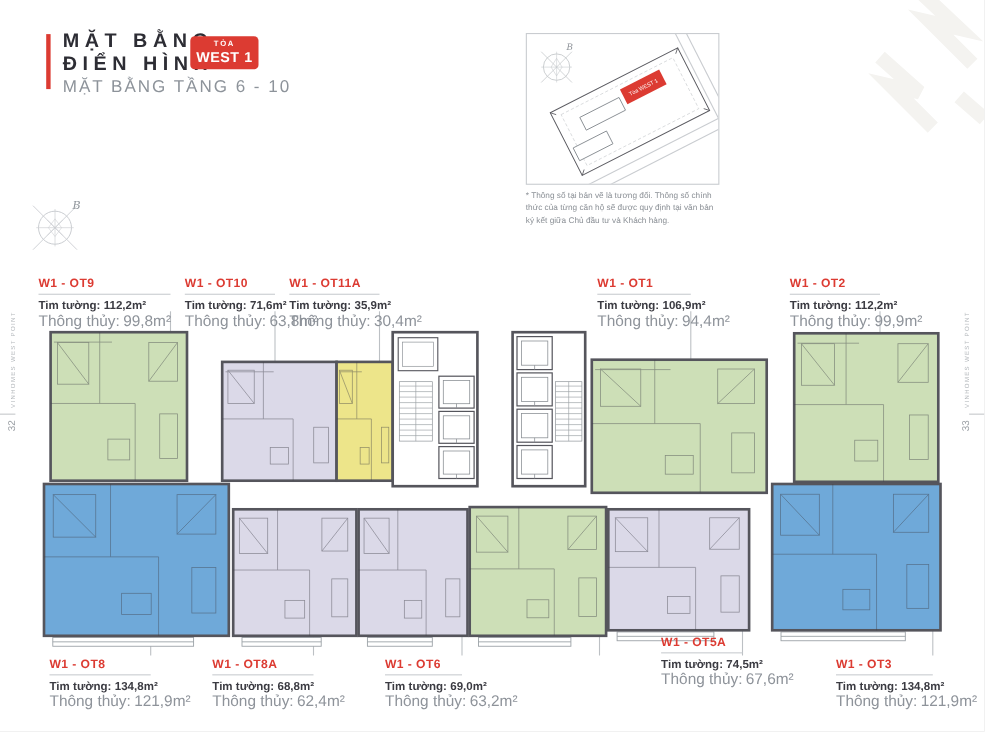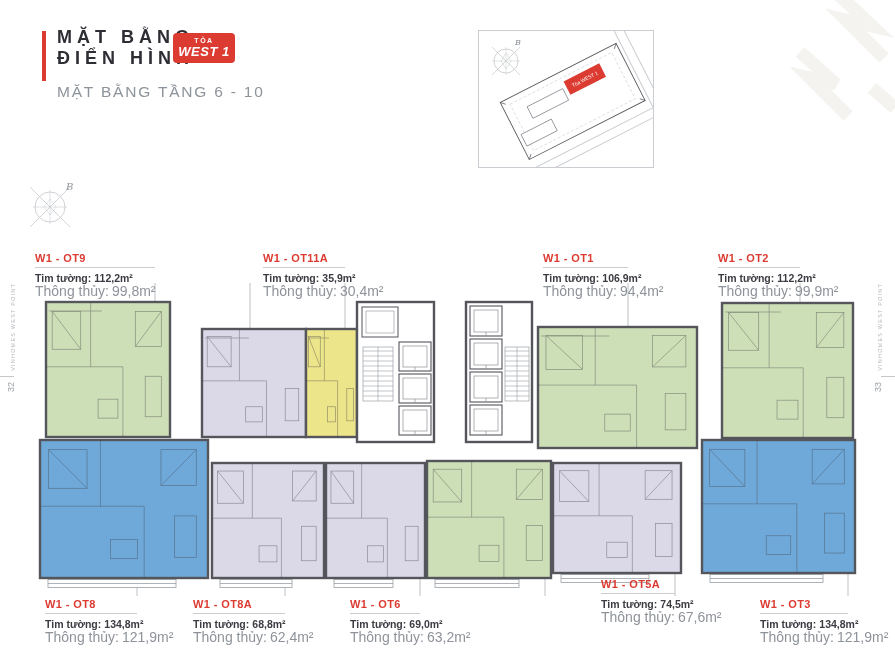--- a/index.html
+++ b/index.html
@@ -6,22 +6,22 @@
   .page{position:relative;width:895px;height:665px;background:#ffffff;overflow:hidden;
         font-family:"Liberation Sans",sans-serif;margin:0 auto;}
   .abs{position:absolute;}
 
   
   .red-bar{left:42px;top:31px;width:4px;height:50px;background:#DC3B32;}
   .title-line{left:57px;font-size:18px;font-weight:800;letter-spacing:5px;color:#2D2D34;line-height:20px;white-space:nowrap;}
   .t1{top:27px;} .t2{top:48px;}
   .badge{left:173px;top:33px;width:62px;height:30px;background:#DC3B32;border-radius:4px;color:#fff;text-align:center;}
   .badge-small{display:block;font-size:7px;font-weight:700;letter-spacing:1.5px;margin-top:4px;}
-  .badge-large{display:block;font-size:13px;font-weight:800;letter-spacing:.5px;margin-top:0px;font-style:italic;}
-  .subtitle{left:57px;top:71px;font-size:15.5px;color:#8D939A;letter-spacing:1.8px;white-space:nowrap;margin-top:12px;}
+  .badge-large{display:block;font-size:13px;font-weight:800;letter-spacing:.5px;margin-top:0px;}
+  .subtitle{left:57px;top:71px;font-size:15.5px;color:#8D939A;letter-spacing:1.8px;white-space:nowrap;}
 
   
   .sitemap{left:478px;top:30px;width:174px;height:136px;border:1px solid #C9CCD0;background:#fff;}
   .disclaimer{left:478px;top:172px;width:180px;font-size:7.5px;line-height:1.5;color:#8B9096;}
 
   
   .side-text{writing-mode:vertical-rl;transform:rotate(180deg);font-size:5.5px;letter-spacing:1.2px;color:#B4B8BC;white-space:nowrap;}
   .side-left{left:10px;top:283px;} .side-right{left:877px;top:283px;}
   .side-tick{height:1px;background:#C5C8CB;width:14px;top:376px;}
   .tick-left{left:0px;} .tick-right{left:881px;}
@@ -76,20 +76,21 @@
       <line x1="-10" y1="125" x2="190" y2="125" stroke="#C9CCD0" stroke-width="1"></line>
       <rect x="30" y="42" width="130" height="64" fill="none" stroke="#5A5A60" stroke-width="0.9"></rect>
       <rect x="38" y="48" width="114" height="52" fill="none" stroke="#C3C6C9" stroke-width="0.5" stroke-dasharray="3,2"></rect>
       <rect x="52" y="58" width="40" height="13" fill="#fff" stroke="#8A8F94" stroke-width="0.8"></rect>
       <rect x="34" y="80" width="34" height="13" fill="#fff" stroke="#8A8F94" stroke-width="0.8"></rect>
       <rect x="96" y="52" width="40" height="15" fill="#DC3B32"></rect>
       <text x="116" y="61.5" font-size="5" fill="#ffffff" text-anchor="middle">Tòa WEST 1</text>
       <path d="M30,42 l4,4 M160,42 l-4,4 M30,106 l4,-4 M160,106 l-4,-4" stroke="#5A5A60" stroke-width="0.7"></path>
     </g>
   </svg>
+  <div class="abs disclaimer">* Thông số tại bản vẽ là tương đối. Thông số chính thức của từng căn hộ sẽ được quy định tại văn bản ký kết giữa Chủ đầu tư và Khách hàng.</div>
 
   <svg class="abs" style="left:22px;top:176px;" width="58" height="58">
     <g stroke="#C9CCD0" fill="none">
       <circle cx="28" cy="31" r="15" stroke-width="0.9"></circle>
       <path d="M8,11 L48,51 M48,11 L8,51" stroke-width="0.8"></path>
       <path d="M28,14 L28,48 M11,31 L45,31" stroke-width="0.6"></path>
       <path d="M28,23 L34,31 L28,39 L22,31 Z M21,24 L35,38 M35,24 L21,38" stroke-width="0.5"></path>
     </g>
     <text x="44" y="14" font-size="10" font-style="italic" fill="#8F959B" font-family="DejaVu Serif, serif">B</text>
   </svg>
@@ -368,20 +369,26 @@
         </g>
       </g>
     </svg>
 
   <div class="abs ulabel" style="left:35px;top:252px;">
     <div class="uname">W1 - OT9</div>
     <div class="uline" style="width:120px;"></div>
     <div class="tim"><span>Tim tường:</span><span>112,2m²</span></div>
     <div class="thong"><span>Thông thủy:</span><span>99,8m²</span></div>
   </div>
+  <div class="abs ulabel" style="left:168px;top:252px;">
+    <div class="uname">W1 - OT10</div>
+    <div class="uline" style="width:82px;"></div>
+    <div class="tim"><span>Tim tường:</span><span>71,6m²</span></div>
+    <div class="thong"><span>Thông thủy:</span><span>63,8m²</span></div>
+  </div>
   <div class="abs ulabel" style="left:263px;top:252px;">
     <div class="uname">W1 - OT11A</div>
     <div class="uline" style="width:82px;"></div>
     <div class="tim"><span>Tim tường:</span><span>35,9m²</span></div>
     <div class="thong"><span>Thông thủy:</span><span>30,4m²</span></div>
   </div>
   <div class="abs ulabel" style="left:543px;top:252px;">
     <div class="uname">W1 - OT1</div>
     <div class="uline" style="width:85px;"></div>
     <div class="tim"><span>Tim tường:</span><span>106,9m²</span></div>

